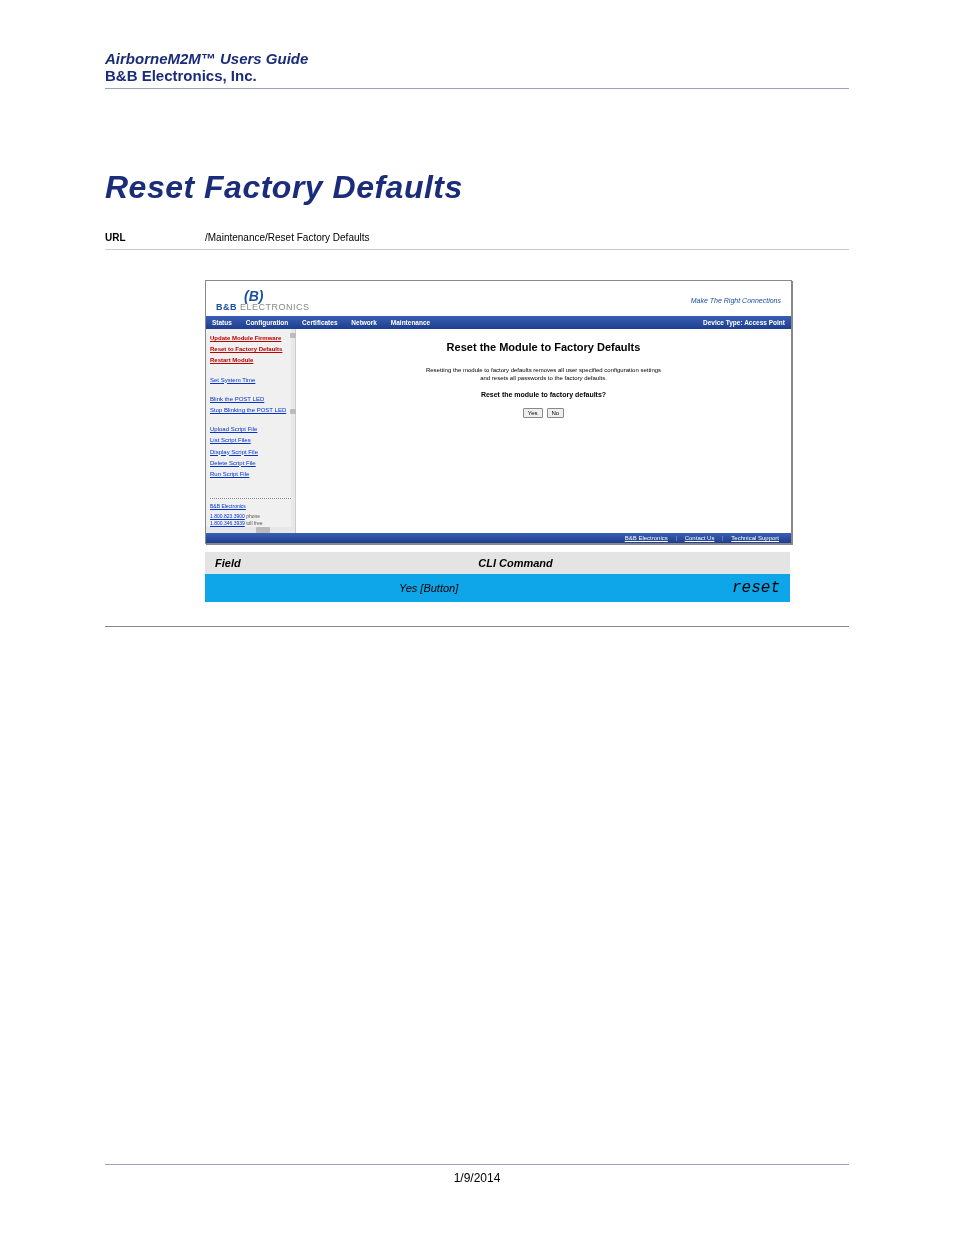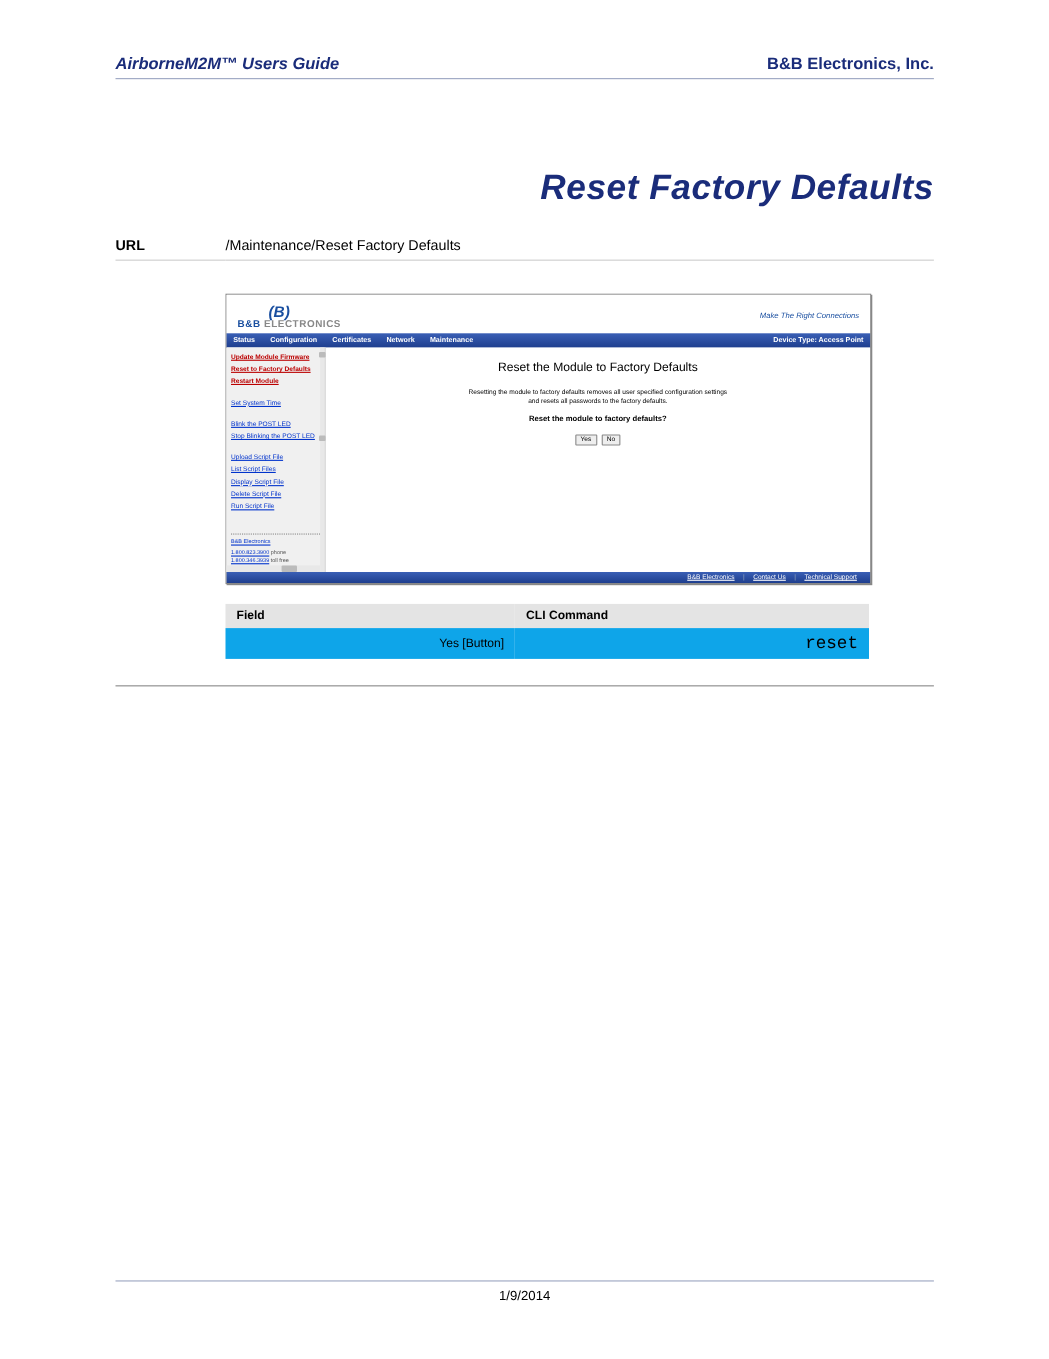--- a/index.html
+++ b/index.html
@@ -15,20 +15,21 @@
     width: 954px;
     min-height: 1235px;
     position: relative;
   }
   .header-bar {
     border-bottom: 1px solid #9aa4c0;
     padding-bottom: 4px;
     display: flex;
     justify-content: space-between;
     align-items: baseline;
+    flex-direction: column;
   }
   .header-left {
     color: #1a2c7a;
     font-weight: bold;
     font-style: italic;
     font-size: 15px;
   }
   .header-right {
     color: #1a2c7a;
     font-weight: bold;
@@ -36,26 +37,25 @@
   }
   .title {
     color: #1a2c7a;
     font-weight: bold;
     font-style: italic;
     font-size: 32px;
     margin-top: 80px;
     margin-bottom: 20px;
     font-family: Arial, sans-serif;
     letter-spacing: 0.5px;
-    text-align: right;
   }
   .info-table {
     width: 100%;
     border-collapse: collapse;
-    font-size: 13px;
+    font-size: 10px;
   }
   .info-table td {
     padding: 6px 0;
     vertical-align: top;
     border-bottom: 1px solid #ccc;
   }
   .info-table td.label {
     font-weight: bold;
     width: 100px;
     color: #000;
@@ -86,21 +86,21 @@
     font-family: Arial;
     padding-left:28px;
   }
   .ss-logo-text {
     color:#1a4fa0;
     font-weight:bold;
     font-size:9px;
     letter-spacing:0.5px;
     font-family: Arial;
   }
-  .ss-logo-text .gray { color:#888; font-weight:bold;}
+  .ss-logo-text .gray { color:#888; font-weight:normal;}
   .ss-tagline {
     color:#1a4fa0;
     font-size:7px;
     font-style:italic;
   }
   .ss-navbar {
     background: linear-gradient(#3a5fb5, #1e3e8e);
     display:flex;
     justify-content:space-between;
     align-items:center;
@@ -171,21 +171,21 @@
   }
   .ss-main {
     flex:1;
     padding:10px 20px;
     text-align:center;
     font-size:7px;
     color:#000;
   }
   .ss-main h3 {
     font-size:11px;
-    font-weight:normal;
+    font-weight:bold;
     margin:2px 0 14px 0;
   }
   .ss-main .desc {
     font-size:6px;
     margin-bottom:8px;
     line-height:1.3;
   }
   .ss-main .q {
     font-size:7px;
     font-weight:bold;
@@ -216,25 +216,26 @@
   }
   .ss-horiz-scroll::before{
     content:"";
     position:absolute;
     left:50px; top:0;
     width:14px; height:6px;
     background:#bbb;
     border-radius:1px;
   }
   .cli-table {
-    margin-top:18px;
+    margin-top:8px;
     margin-left:100px;
     width:585px;
     border-collapse:collapse;
     font-size:11px;
+    font-style:italic;
   }
   .cli-table th {
     background:#e4e4e4;
     text-align:left;
     padding:5px 10px;
     font-weight:bold;
   }
   .cli-table td {
     background:#0ea5e9;
     padding:5px 10px;

